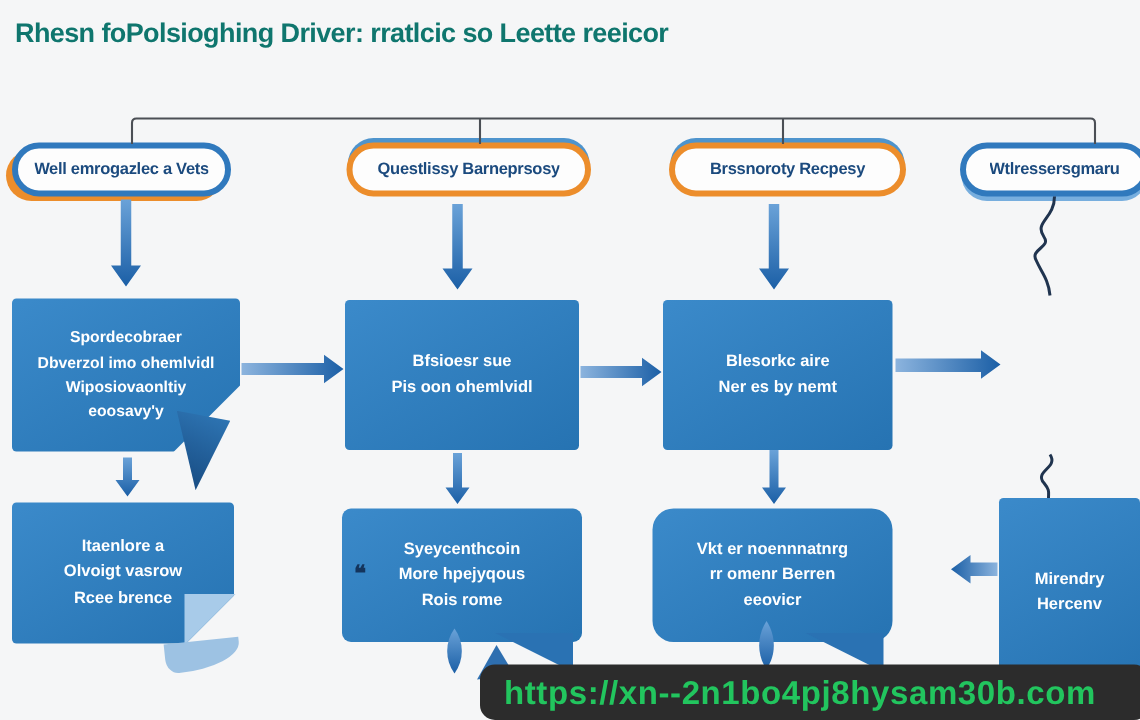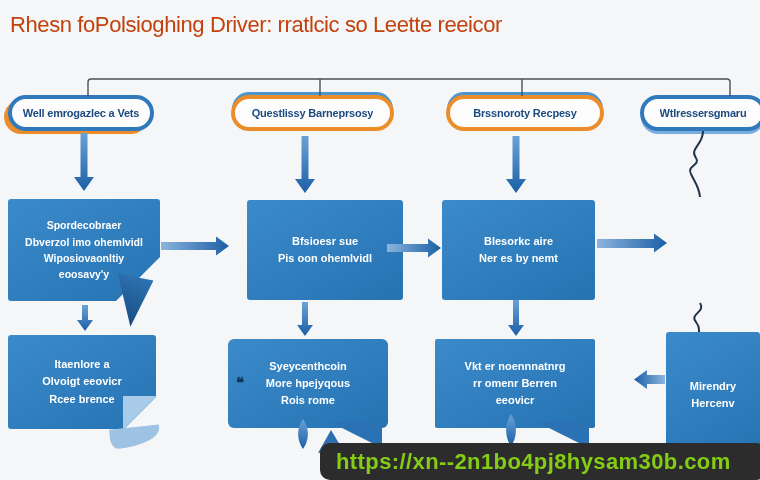--- a/index.html
+++ b/index.html
@@ -1,42 +1,42 @@
 <!DOCTYPE html>
 <html><head>
 <meta charset="utf-8">
 <style>
   html,body{margin:0;padding:0;background:#e9ebed;}
   .canvas{position:relative;width:760px;height:480px;background:#f5f6f7;overflow:hidden;
           font-family:"Liberation Sans",sans-serif;}
-  .title{position:absolute;left:10px;top:12px;font-size:22px;font-weight:normal;
-         color:#c2410c;letter-spacing:-0.4px;white-space:nowrap;}
+  .title{position:absolute;left:10px;top:12px;font-size:18px;font-weight:bold;
+         color:#0f766e;letter-spacing:-0.4px;white-space:nowrap;}
   .connectors{position:absolute;left:0;top:0;z-index:3;pointer-events:none;}
 
   .pill{position:absolute;top:95px;height:36px;background:#fdfdfd;border-radius:19px;
         display:flex;align-items:center;justify-content:center;box-sizing:border-box;
         z-index:2;padding:12px 6px;}
   .pill span{font-size:11px;font-weight:bold;color:#1b4a7e;white-space:nowrap;
              overflow:hidden;letter-spacing:-0.2px;}
   .pill--p1{left:8px;width:146px;border:4px solid #3079bd;box-shadow:-5px 4px 0 -1px #ec8d2b;}
   .pill--p2{left:231px;width:163px;border:4px solid #ec8d2b;box-shadow:0 -4px 0 -1px #4e94cd;justify-content:center;}
   .pill--p3{left:446px;width:158px;border:4px solid #ec8d2b;box-shadow:0 -4px 0 -1px #4e94cd;}
   .pill--p4{left:640px;width:126px;border:4px solid #3079bd;box-shadow:0 4px 0 -1px #77aede;}
 
   .bbox{position:absolute;background:linear-gradient(150deg,#3b8aca,#2673b2);color:#fff;
         display:flex;flex-direction:column;justify-content:center;align-items:center;
         text-align:center;font-size:11px;font-weight:600;line-height:1.55;z-index:2;
         border-radius:3px;padding:4px 6px;box-sizing:border-box;}
   .pbox1{left:8px;top:199px;width:152px;height:102px;font-size:10.5px;align-items:center;}
-  .pbox2{left:247px;top:200px;width:156px;height:100px;}
+  .pbox2{left:230px;top:200px;width:156px;height:100px;}
   .pbox3{left:442px;top:200px;width:153px;height:100px;}
   .pbox4{left:668px;top:198px;width:92px;height:104px;}
   .nbox1{left:8px;top:335px;width:148px;height:94px;}
   .nbox2{left:228px;top:339px;width:160px;height:89px;border-radius:6px;}
-  .nbox3{left:435px;top:339px;width:160px;height:89px;border-radius:2px;}
+  .nbox3{left:435px;top:339px;width:160px;height:89px;border-radius:14px;}
   .nbox4{left:666px;top:332px;width:94px;height:126px;}
 
   .notch-white{position:absolute;right:-1px;bottom:-1px;width:0;height:0;
                border-bottom:46px solid #f5f6f7;border-left:46px solid transparent;}
   .curl{position:absolute;right:8px;bottom:-26px;width:36px;height:52px;
         background:linear-gradient(200deg,#2f77b6,#16487e);
         clip-path:polygon(0 0,100% 8%,45% 100%);transform:rotate(4deg);}
   .dogear-notch{position:absolute;right:-1px;bottom:-1px;width:0;height:0;
                 border-bottom:34px solid #f5f6f7;border-left:34px solid transparent;}
   .dogear{position:absolute;right:-1px;bottom:-1px;width:0;height:0;
@@ -44,21 +44,21 @@
   .under-curl{position:absolute;right:-4px;bottom:-18px;width:50px;height:20px;
               background:#9dc2e3;border-radius:0 0 100% 20%/0 0 100% 60%;
               transform:rotate(-6deg);}
   .tail{position:absolute;right:6px;bottom:-20px;width:0;height:0;
         border-top:26px solid #2a72b3;border-left:52px solid transparent;}
   .quote{position:absolute;left:8px;top:32px;font-size:15px;color:#14345c;font-weight:bold;}
 
   .urlbar{position:absolute;left:320px;top:443px;width:446px;height:37px;background:#2c2c2c;
           border-radius:10px;display:flex;align-items:center;z-index:6;box-sizing:border-box;
           padding-left:16px;}
-  .urlbar span{color:#84cc16;font-size:22px;font-weight:bold;letter-spacing:0.4px;
+  .urlbar span{color:#22c55e;font-size:22px;font-weight:bold;letter-spacing:0.4px;
                white-space:nowrap;}
 </style>
 </head>
 <body>
 
 <div class="canvas">
 
   <div class="title">Rhesn foPolsioghing Driver: rratlcic so Leette reeicor</div>
 
   <svg class="connectors" width="760" height="480" viewBox="0 0 760 480">
@@ -119,21 +119,21 @@
     <div>Bfsioesr sue</div>
     <div>Pis oon ohemlvidl</div>
   </div>
   <div class="bbox pbox3">
     <div>Blesorkc aire</div>
     <div>Ner es by nemt</div>
   </div>
 
   <div class="bbox nbox1">
     <div>Itaenlore a</div>
-    <div>Olvoigt eeovicr</div>
+    <div>Olvoigt vasrow</div>
     <div>Rcee brence</div>
     <div class="dogear-notch"></div>
     <div class="dogear"></div>
     <div class="under-curl"></div>
   </div>
   <div class="bbox nbox2">
     <span class="quote">❝</span>
     <div>Syeycenthcoin</div>
     <div>More hpejyqous</div>
     <div>Rois rome</div>

